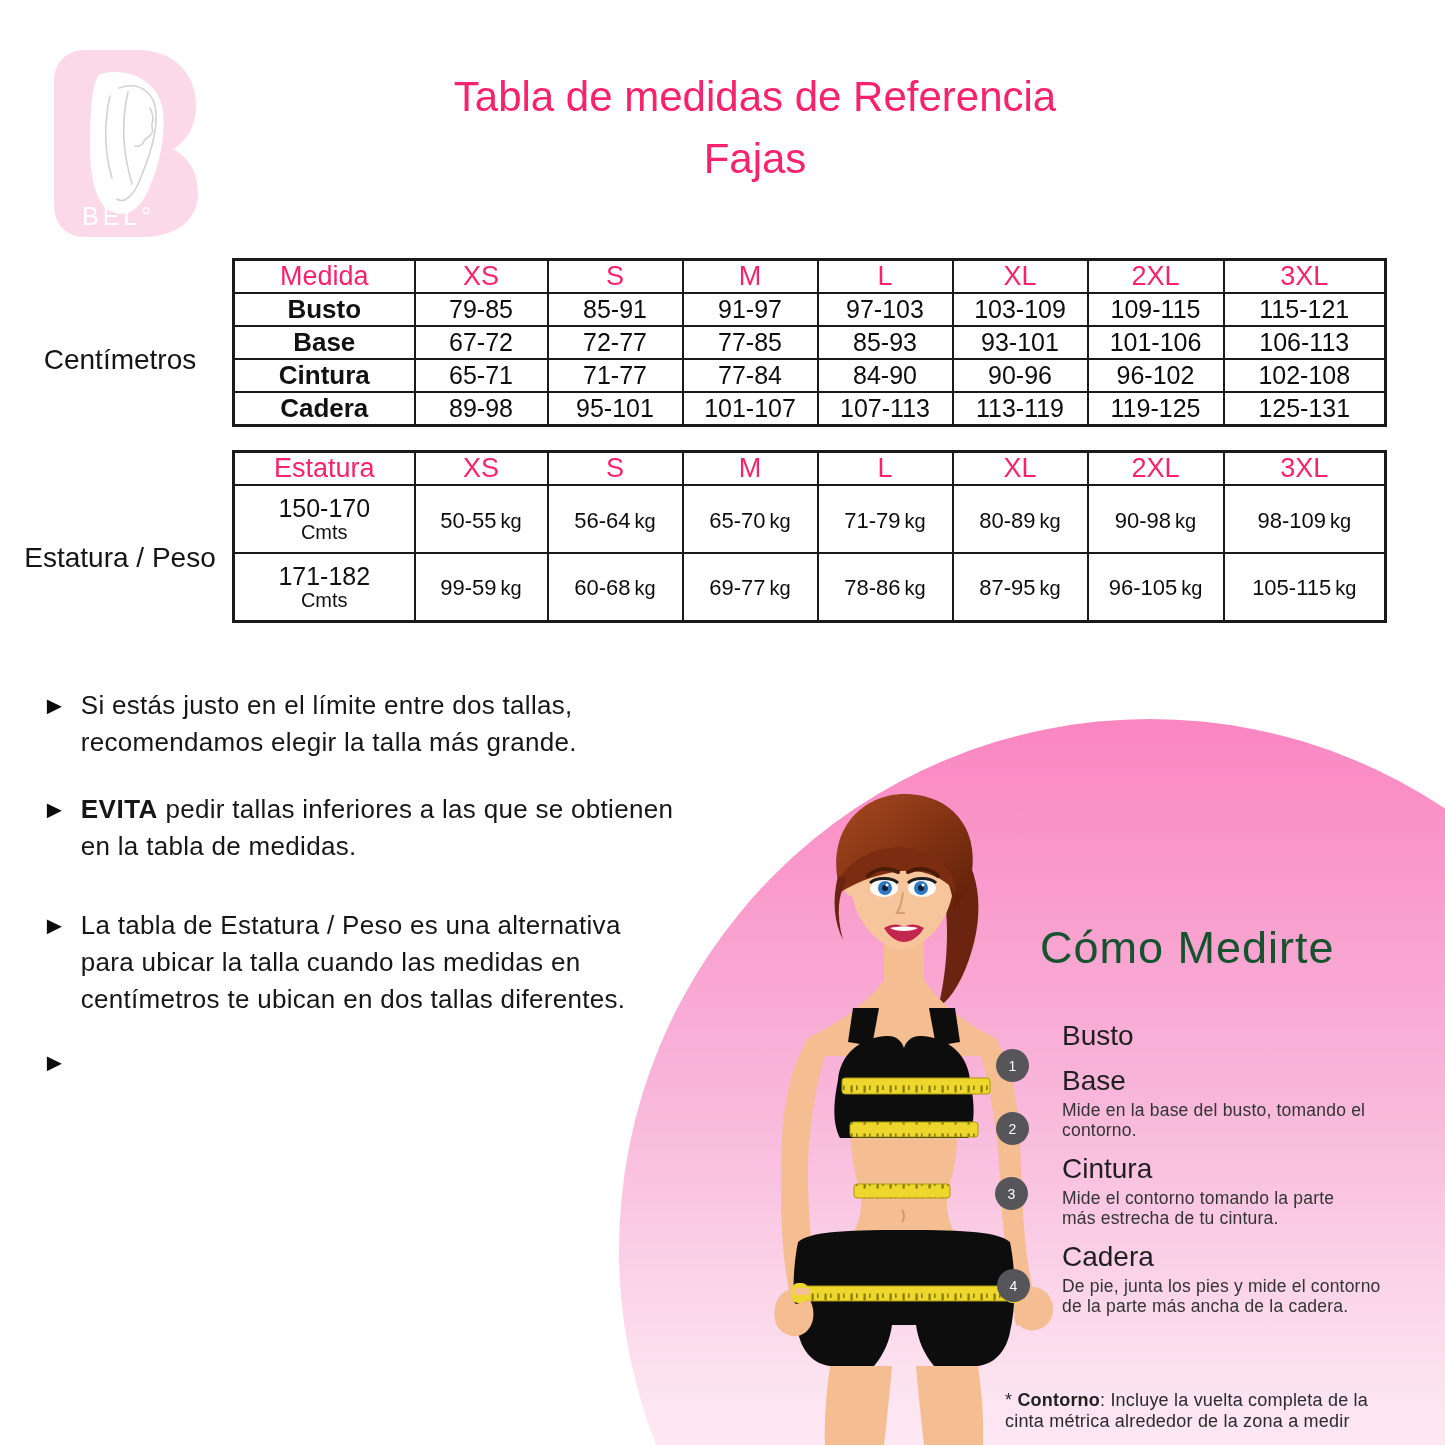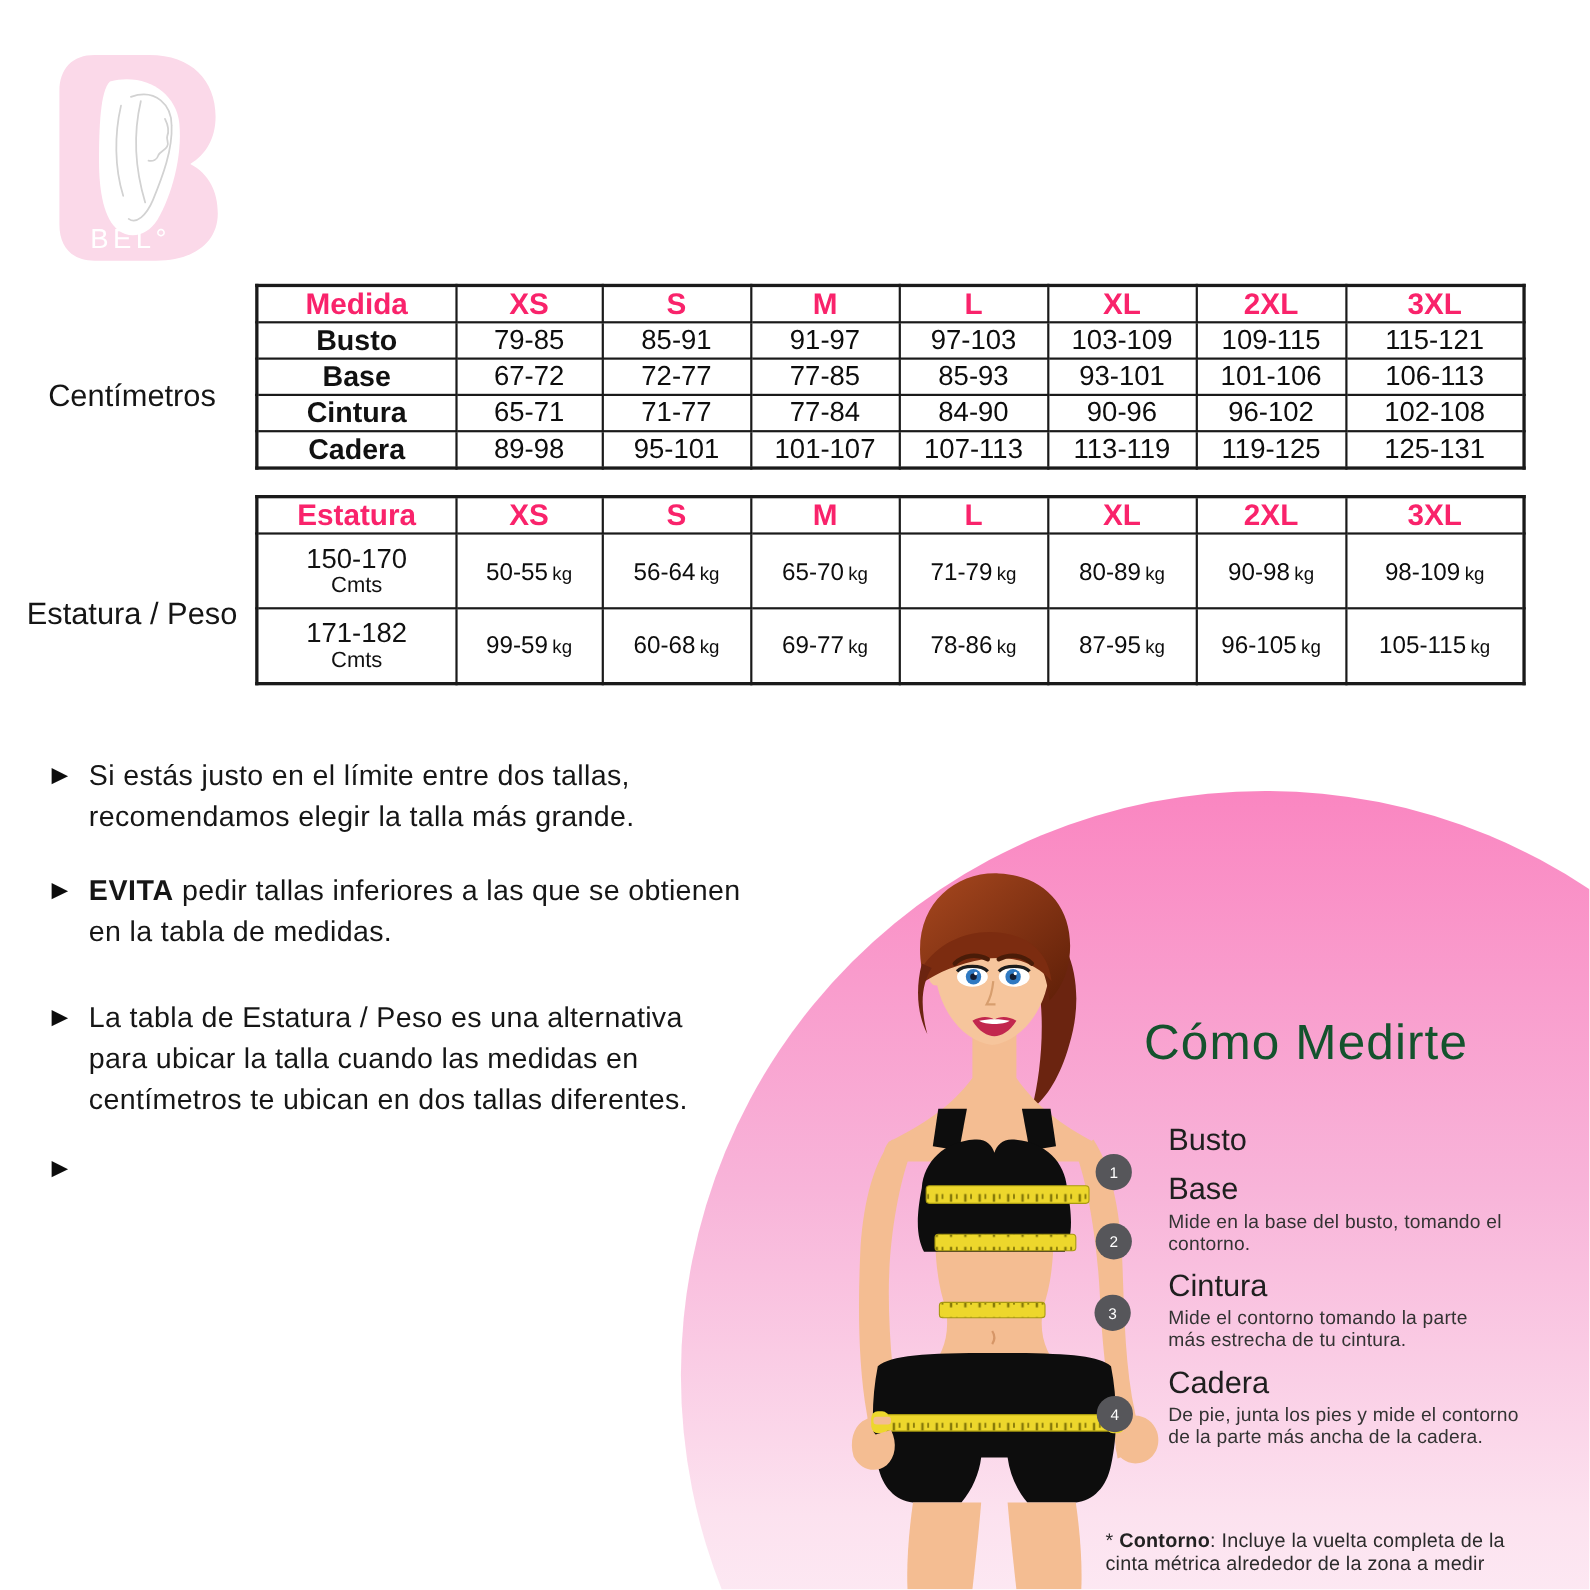--- a/index.html
+++ b/index.html
@@ -21,27 +21,27 @@
   
   table.sizes{position:absolute;left:232px;border-collapse:collapse;table-layout:fixed;width:1152px;
               background:#fff;border:3px solid #1a1a1a;}
   table.sizes td,table.sizes th{border:2px solid #1a1a1a;text-align:center;vertical-align:middle;padding:0;}
   .t1{top:258px;}
   .t2{top:450px;}
   .t1 tr{height:32px;}
   .t1 tr.hdr{height:33px;}
   .t2 tr.hdr{height:33px;}
   .t2 tr.data{height:68px;}
-  th.pink{color:#F9236B;font-size:27px;font-weight:bold;}
+  th.pink{color:#F9236B;font-size:27px;font-weight:normal;}
   td.rowlabel{font-weight:bold;font-size:26px;text-align:left;padding-left:8px;}
   td.val{font-size:25px;color:#0d0d0d;}
   .range{font-size:25px;line-height:26px;}
   .cmts{font-size:20px;line-height:22px;}
   .kgval{font-size:22px;}
-  .unit{font-size:17px;margin-left:4px;}
+  .unit{font-size:20px;margin-left:4px;}
 
   
   .notes{position:absolute;left:42px;top:687px;width:660px;z-index:2;}
   .note{display:flex;align-items:flex-start;}
   .note .marker{font-size:25px;line-height:36px;margin-right:14px;color:#0c0c0c;flex:0 0 auto;}
   .note .txt{font-size:26px;line-height:37px;color:#161616;letter-spacing:0.3px;white-space:pre-line;}
   .note .lead{font-weight:bold;letter-spacing:0.5px;}
   .note.n1{margin-bottom:30px;}
   .note.n2{margin-bottom:42px;}
   .note.n3{margin-bottom:26px;}
@@ -85,20 +85,24 @@
     <path fill="#ffffff" d="M56,28 C88,20 116,38 119,66 C122,96 112,132 99,154 C90,168 75,172 63,163 C51,153 46,130 46,100 C46,72 47,36 56,28 Z"></path>
     <g fill="none" stroke="#d2d2d2" stroke-width="1.6" stroke-linecap="round">
       <path d="M75,42 C98,34 112,50 112,68 C113,90 104,114 95,136 C89,150 80,158 73,153"></path>
       <path d="M66,50 C60,76 60,106 68,132"></path>
       <path d="M84,46 C77,76 79,108 88,138"></path>
       <path d="M106,62 C109,68 110,73 108,78 C107,81 110,84 108,87 C106,91 101,92 100,95 C99,99 95,101 91,100"></path>
     </g>
     <text x="38" y="179" font-size="25" letter-spacing="4" fill="#ffffff" font-family="Liberation Sans, DejaVu Sans, sans-serif">BEL°</text>
   </svg>
 
+  <div class="title">
+    <div>Tabla de medidas de Referencia</div>
+    <div>Fajas</div>
+  </div>
 
   <div class="side-label cm">Centímetros</div>
   <div class="side-label hw">Estatura / Peso</div>
 
   <table class="sizes t1">
     <colgroup>
         <col style="width:181px">
         <col style="width:133px">
         <col style="width:135px">
         <col style="width:135px">

